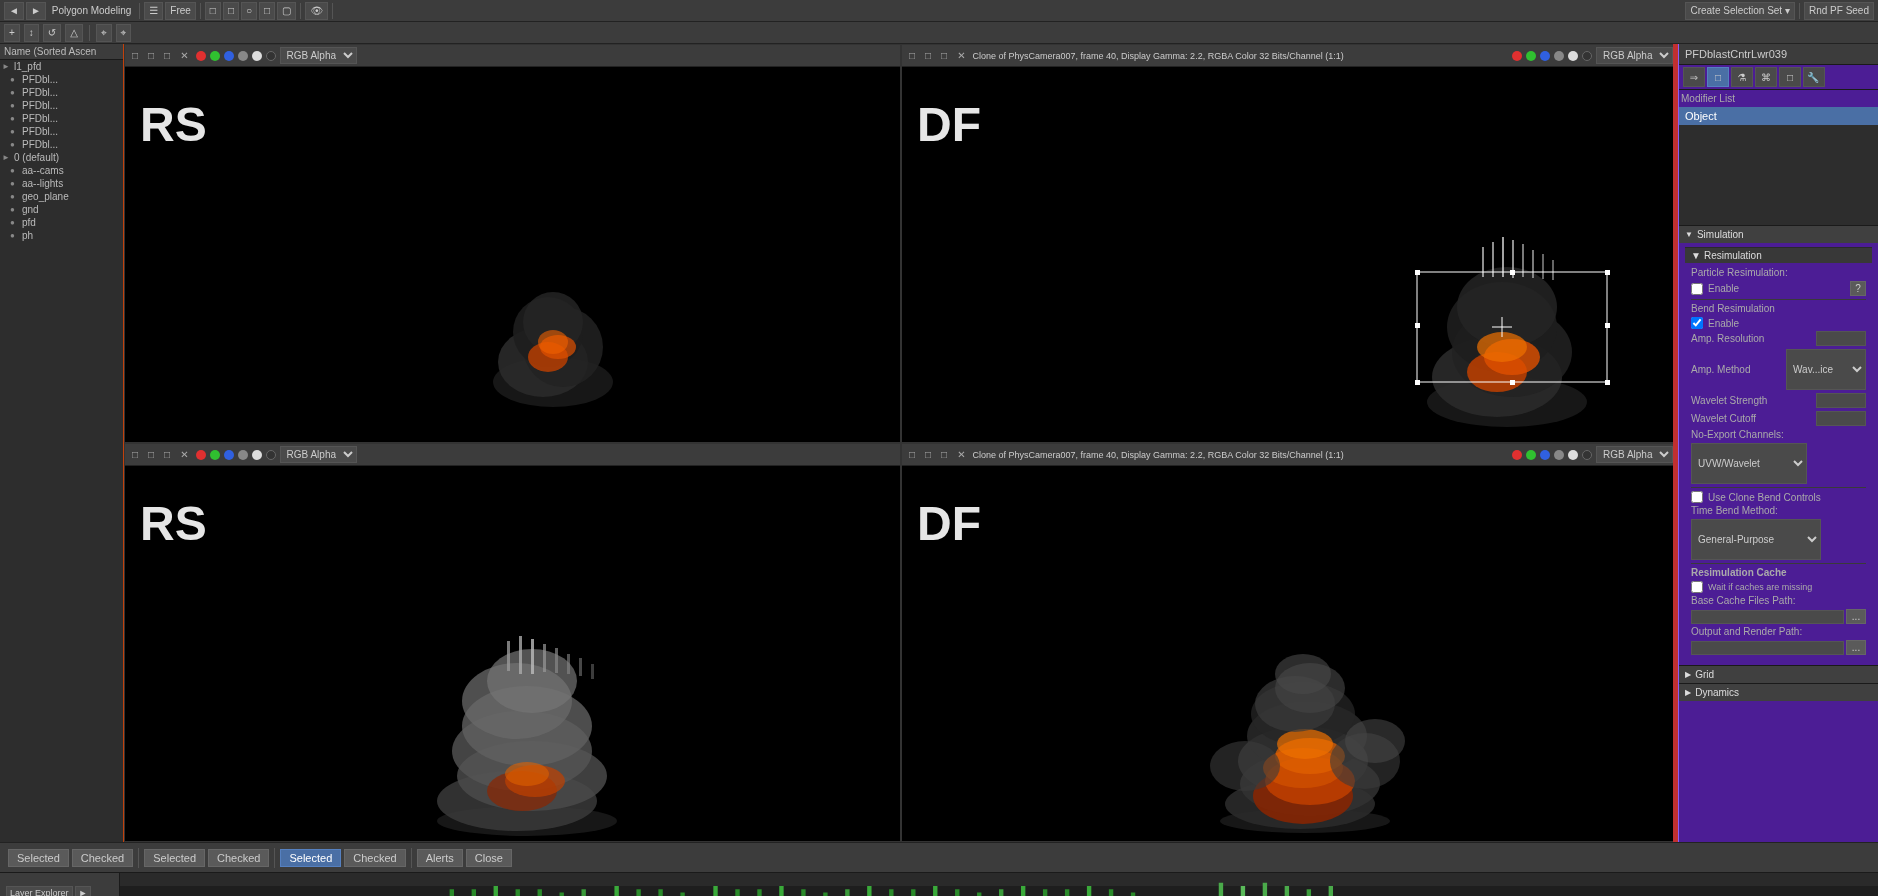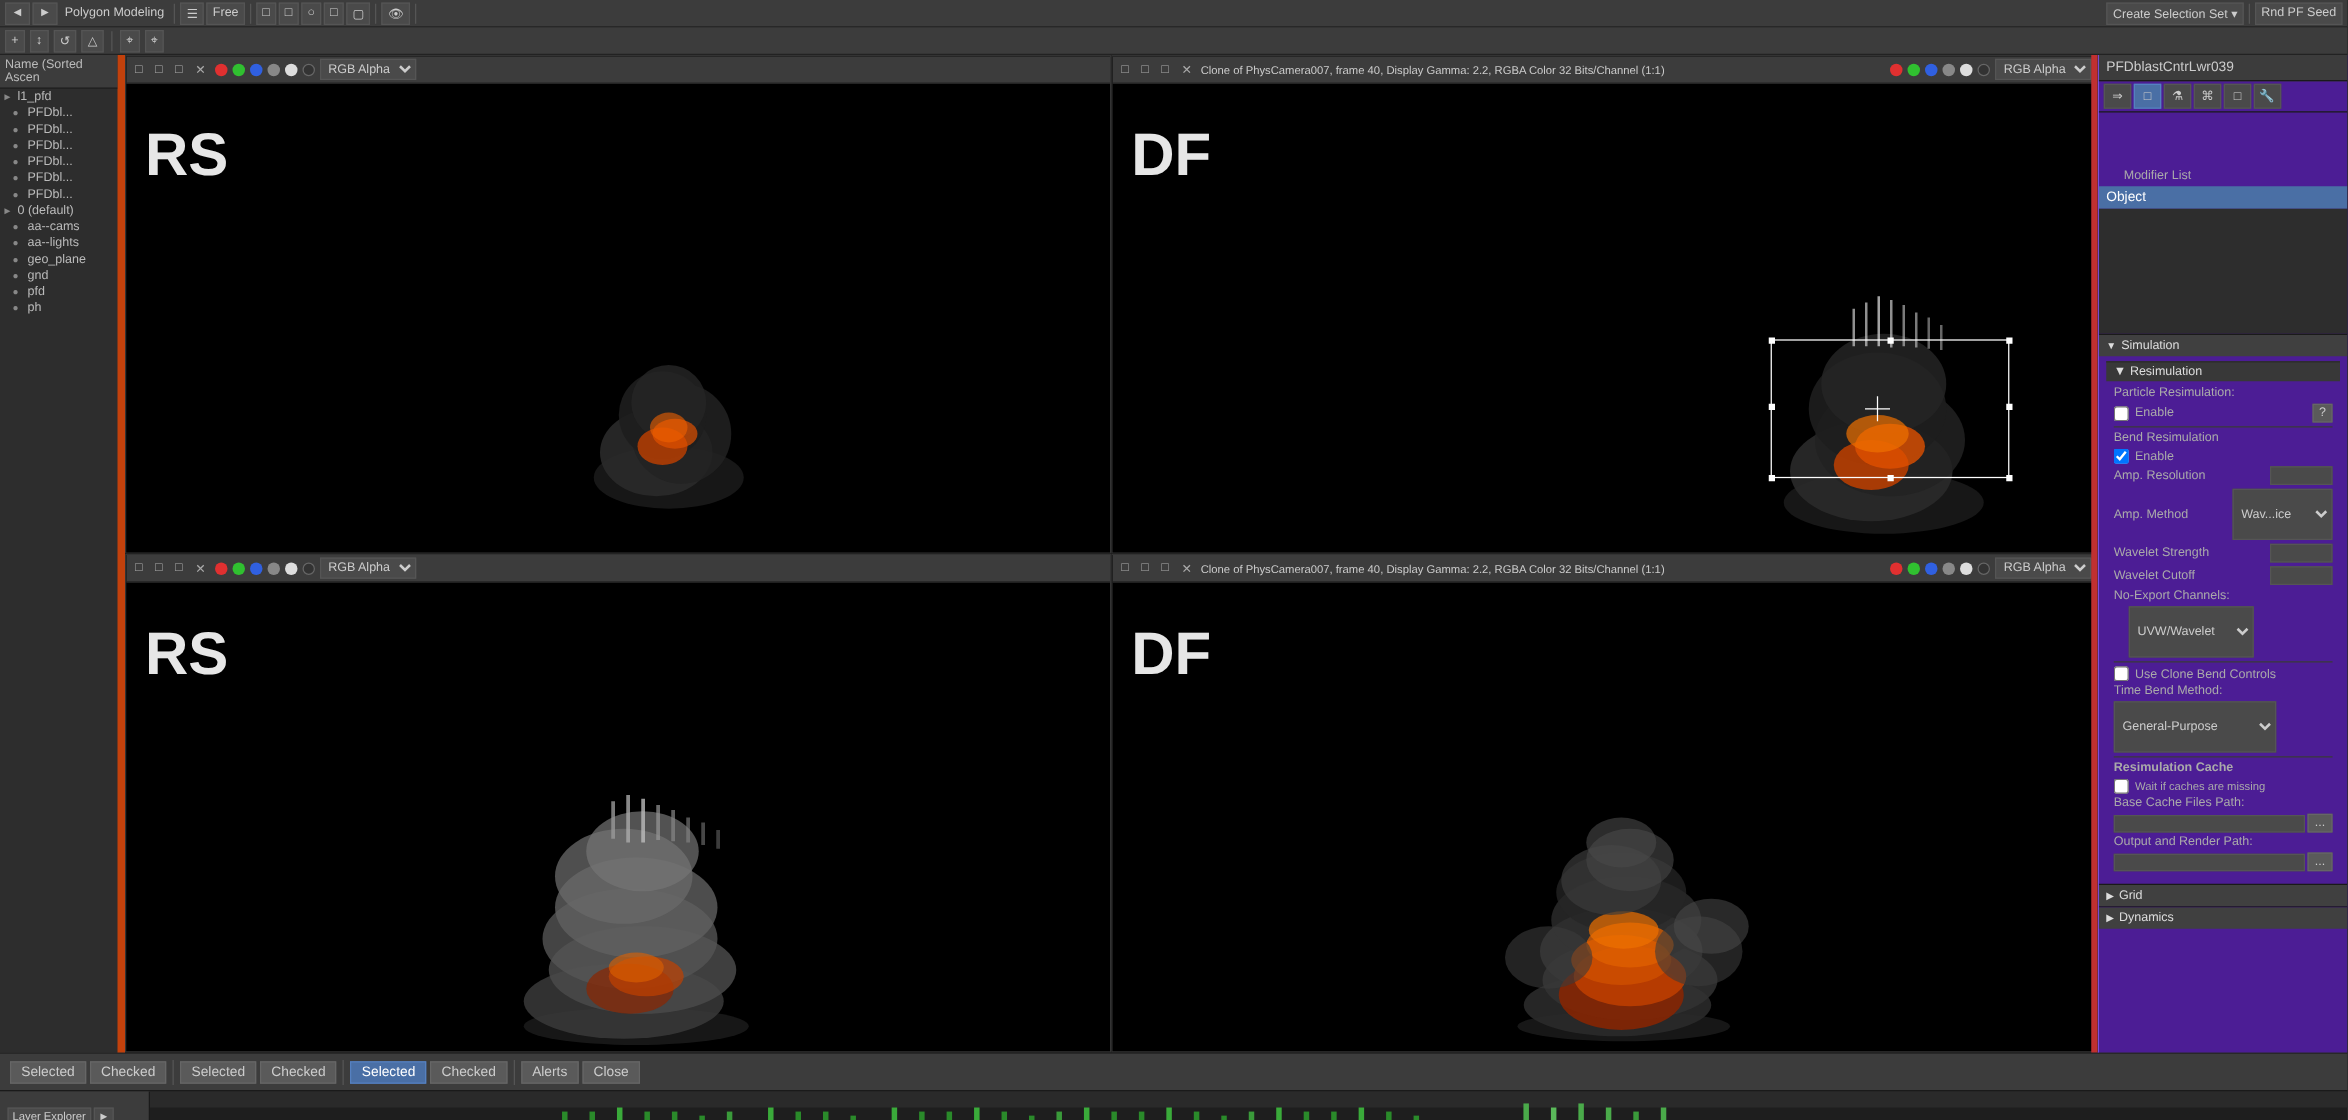--- a/index.html
+++ b/index.html
@@ -61,23 +61,23 @@
     }
 
     
     .main-layout {
       display: flex;
       height: calc(896px - 44px - 30px - 24px);
     }
 
     
     .left-panel {
-      width: 100px;
+      width: 124px;
       background: #2d2d2d;
-      border-right: 6px solid #c2410c;
+      border-right: 1px solid #c2410c;
       overflow: hidden;
     }
     .panel-header {
       background: #3c3c3c;
       padding: 2px 4px;
       font-size: 10px;
       color: #bbb;
       border-bottom: 1px solid #1a1a1a;
     }
     .hierarchy-item {
@@ -201,24 +201,23 @@
       height: 20px;
       display: flex;
       align-items: center;
       justify-content: center;
     }
     .panel-tool-btn.active {
       background: #4a6fa5;
       border-color: #5580c0;
     }
     .modifier-list-header {
-      padding: 3px 20px;
+      padding: 3px 2px;
       font-size: 10px;
       color: #aaa;
-      margin-top: 42px;
     }
     .modifier-item {
       background: #4a6fa5;
       padding: 3px 6px;
       font-size: 11px;
       color: #fff;
       cursor: pointer;
     }
 
     
@@ -718,21 +717,21 @@
 
           <div class="prop-row">
             <span class="prop-label">Wavelet Cutoff</span>
             <input type="text" class="prop-value" style="">
           </div>
 
           <div class="prop-row">
             <span class="prop-label">No-Export Channels:</span>
           </div>
           <div class="prop-row">
-            <select class="prop-dropdown" style="width:100px;margin-left:12px;">
+            <select class="prop-dropdown" style="width:116px;">
               <option>UVW/Wavelet</option>
             </select>
           </div>
 
           <hr class="separator-line">
 
           <div class="inline-row">
             <input type="checkbox" class="prop-checkbox" style="">
             <span class="prop-label">Use Clone Bend Controls</span>
           </div>

